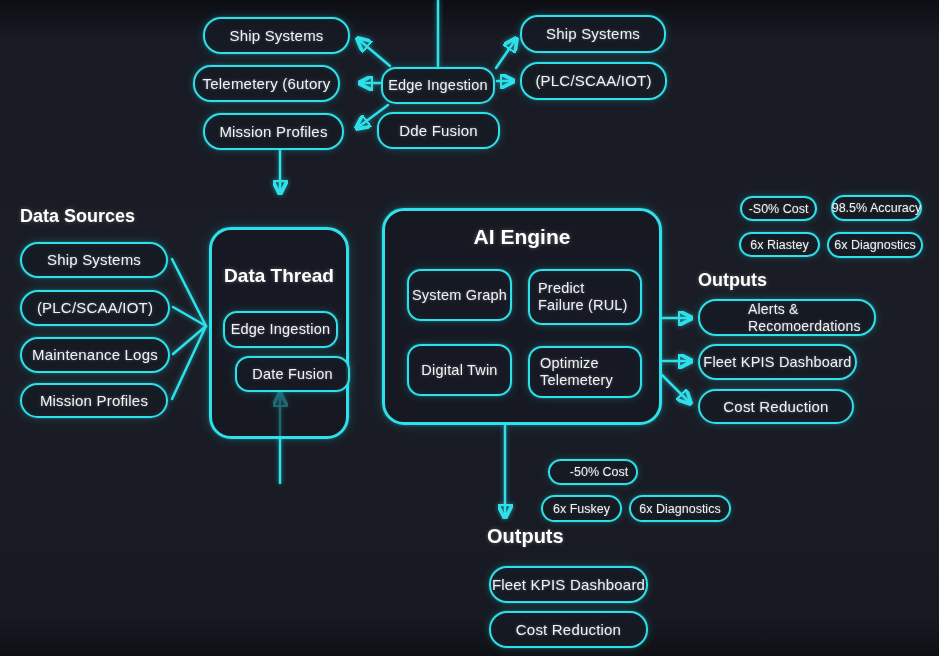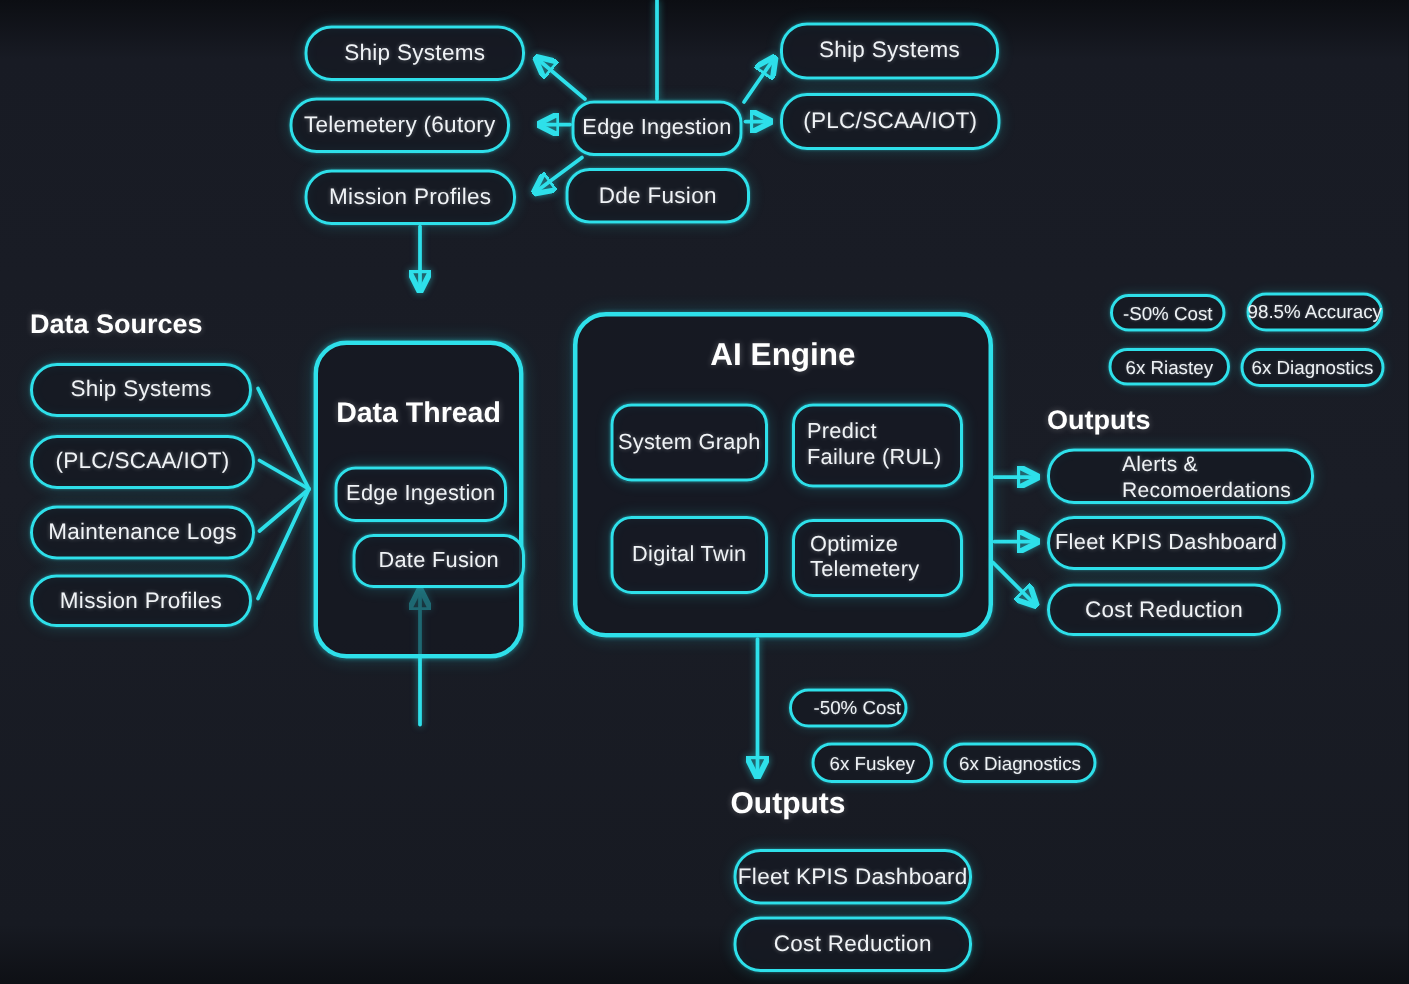--- a/index.html
+++ b/index.html
@@ -123,21 +123,21 @@
   <div class="pill" style="left:740px;top:196px;width:77px;height:25px;">-S0% Cost</div>
   <div class="pill" style="left:831px;top:195px;width:91px;height:26px;">98.5% Accuracy</div>
   <div class="pill" style="left:739px;top:232px;width:81px;height:25px;">6x Riastey</div>
   <div class="pill" style="left:827px;top:232px;width:96px;height:26px;">6x Diagnostics</div>
 
   <div class="heading" style="left:698px;top:270px;font-size:18px;">Outputs</div>
   <div class="node" style="left:698px;top:299px;width:178px;height:37px;font-size:14px;padding-left:48px;">Alerts &amp; Recomoerdations</div>
   <div class="node" style="left:698px;top:344px;width:159px;height:36px;font-size:14.5px;">Fleet KPIS Dashboard</div>
   <div class="node" style="left:698px;top:389px;width:156px;height:35px;">Cost Reduction</div>
 
-  <div class="pill" style="left:526px;top:459px;width:79px;height:26px;padding-left:12px;">-50% Cost</div>
+  <div class="pill" style="left:548px;top:459px;width:90px;height:26px;padding-left:12px;">-50% Cost</div>
   <div class="pill" style="left:541px;top:495px;width:81px;height:27px;">6x Fuskey</div>
   <div class="pill" style="left:629px;top:495px;width:102px;height:27px;">6x Diagnostics</div>
 
   <div class="heading" style="left:487px;top:525px;font-size:20px;">Outputs</div>
   <div class="node" style="left:489px;top:566px;width:159px;height:37px;">Fleet KPIS Dashboard</div>
   <div class="node" style="left:489px;top:611px;width:159px;height:37px;">Cost Reduction</div>
 
 </div>
 
 </body></html>

